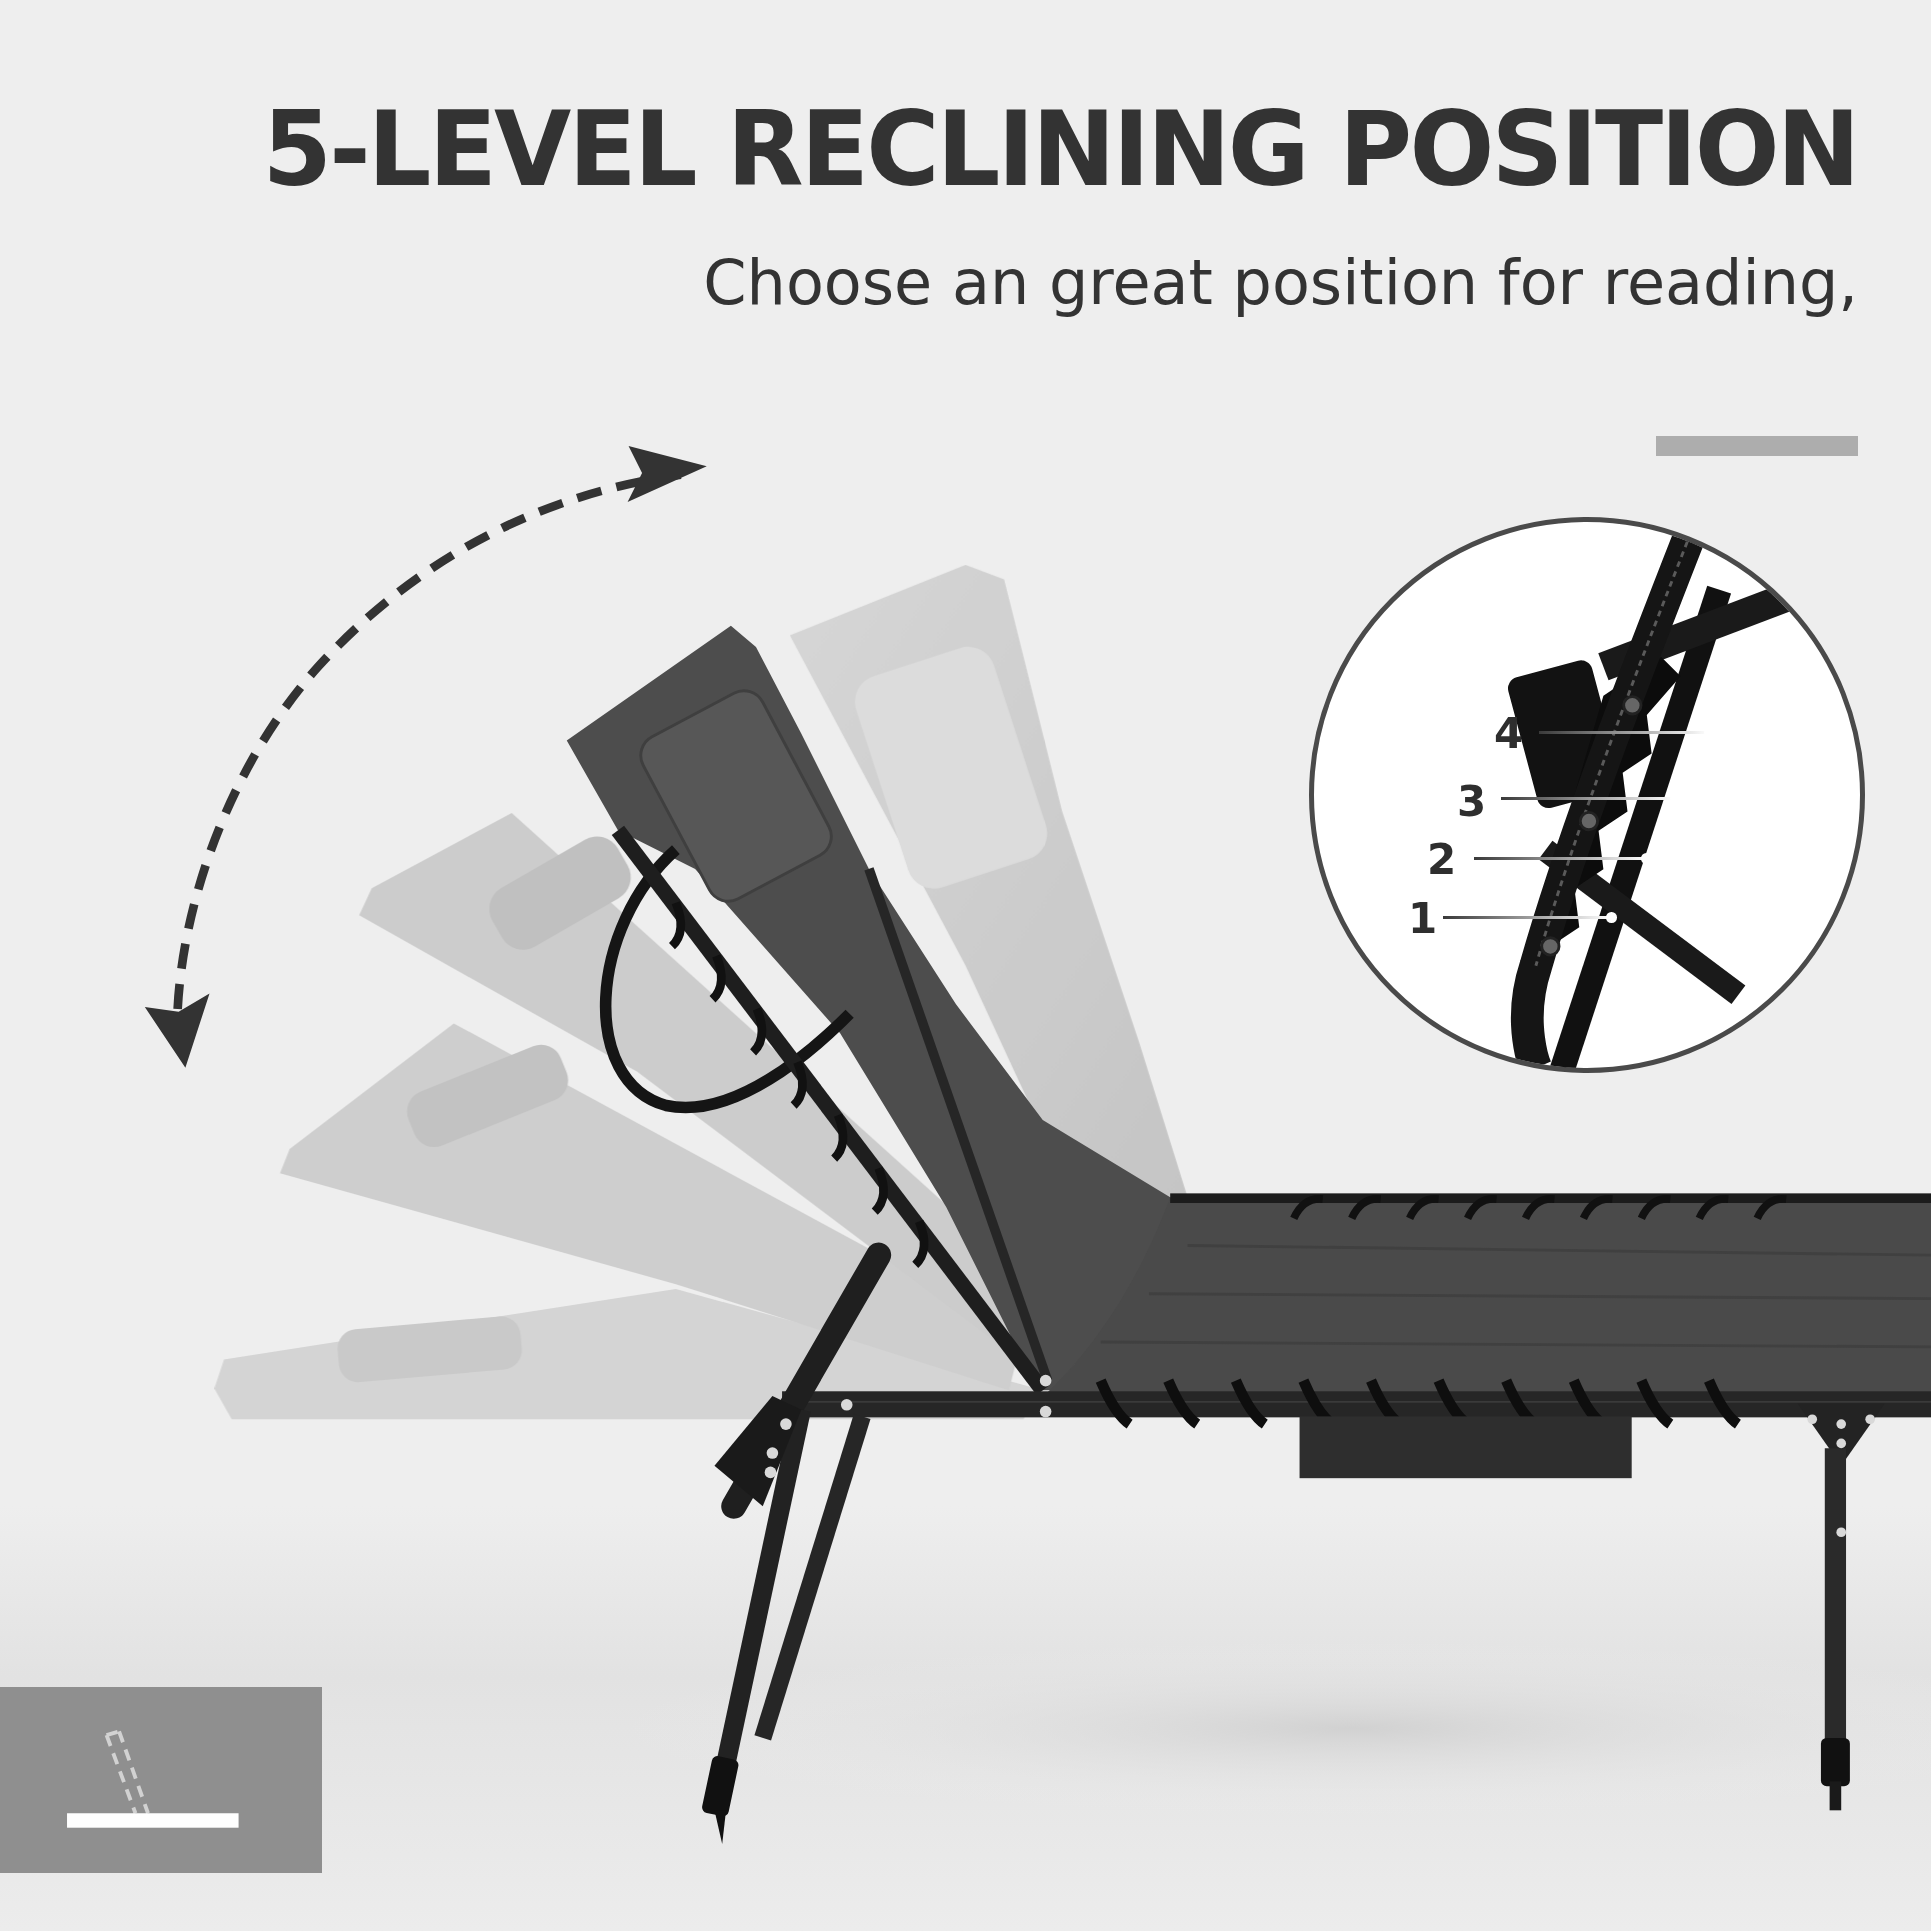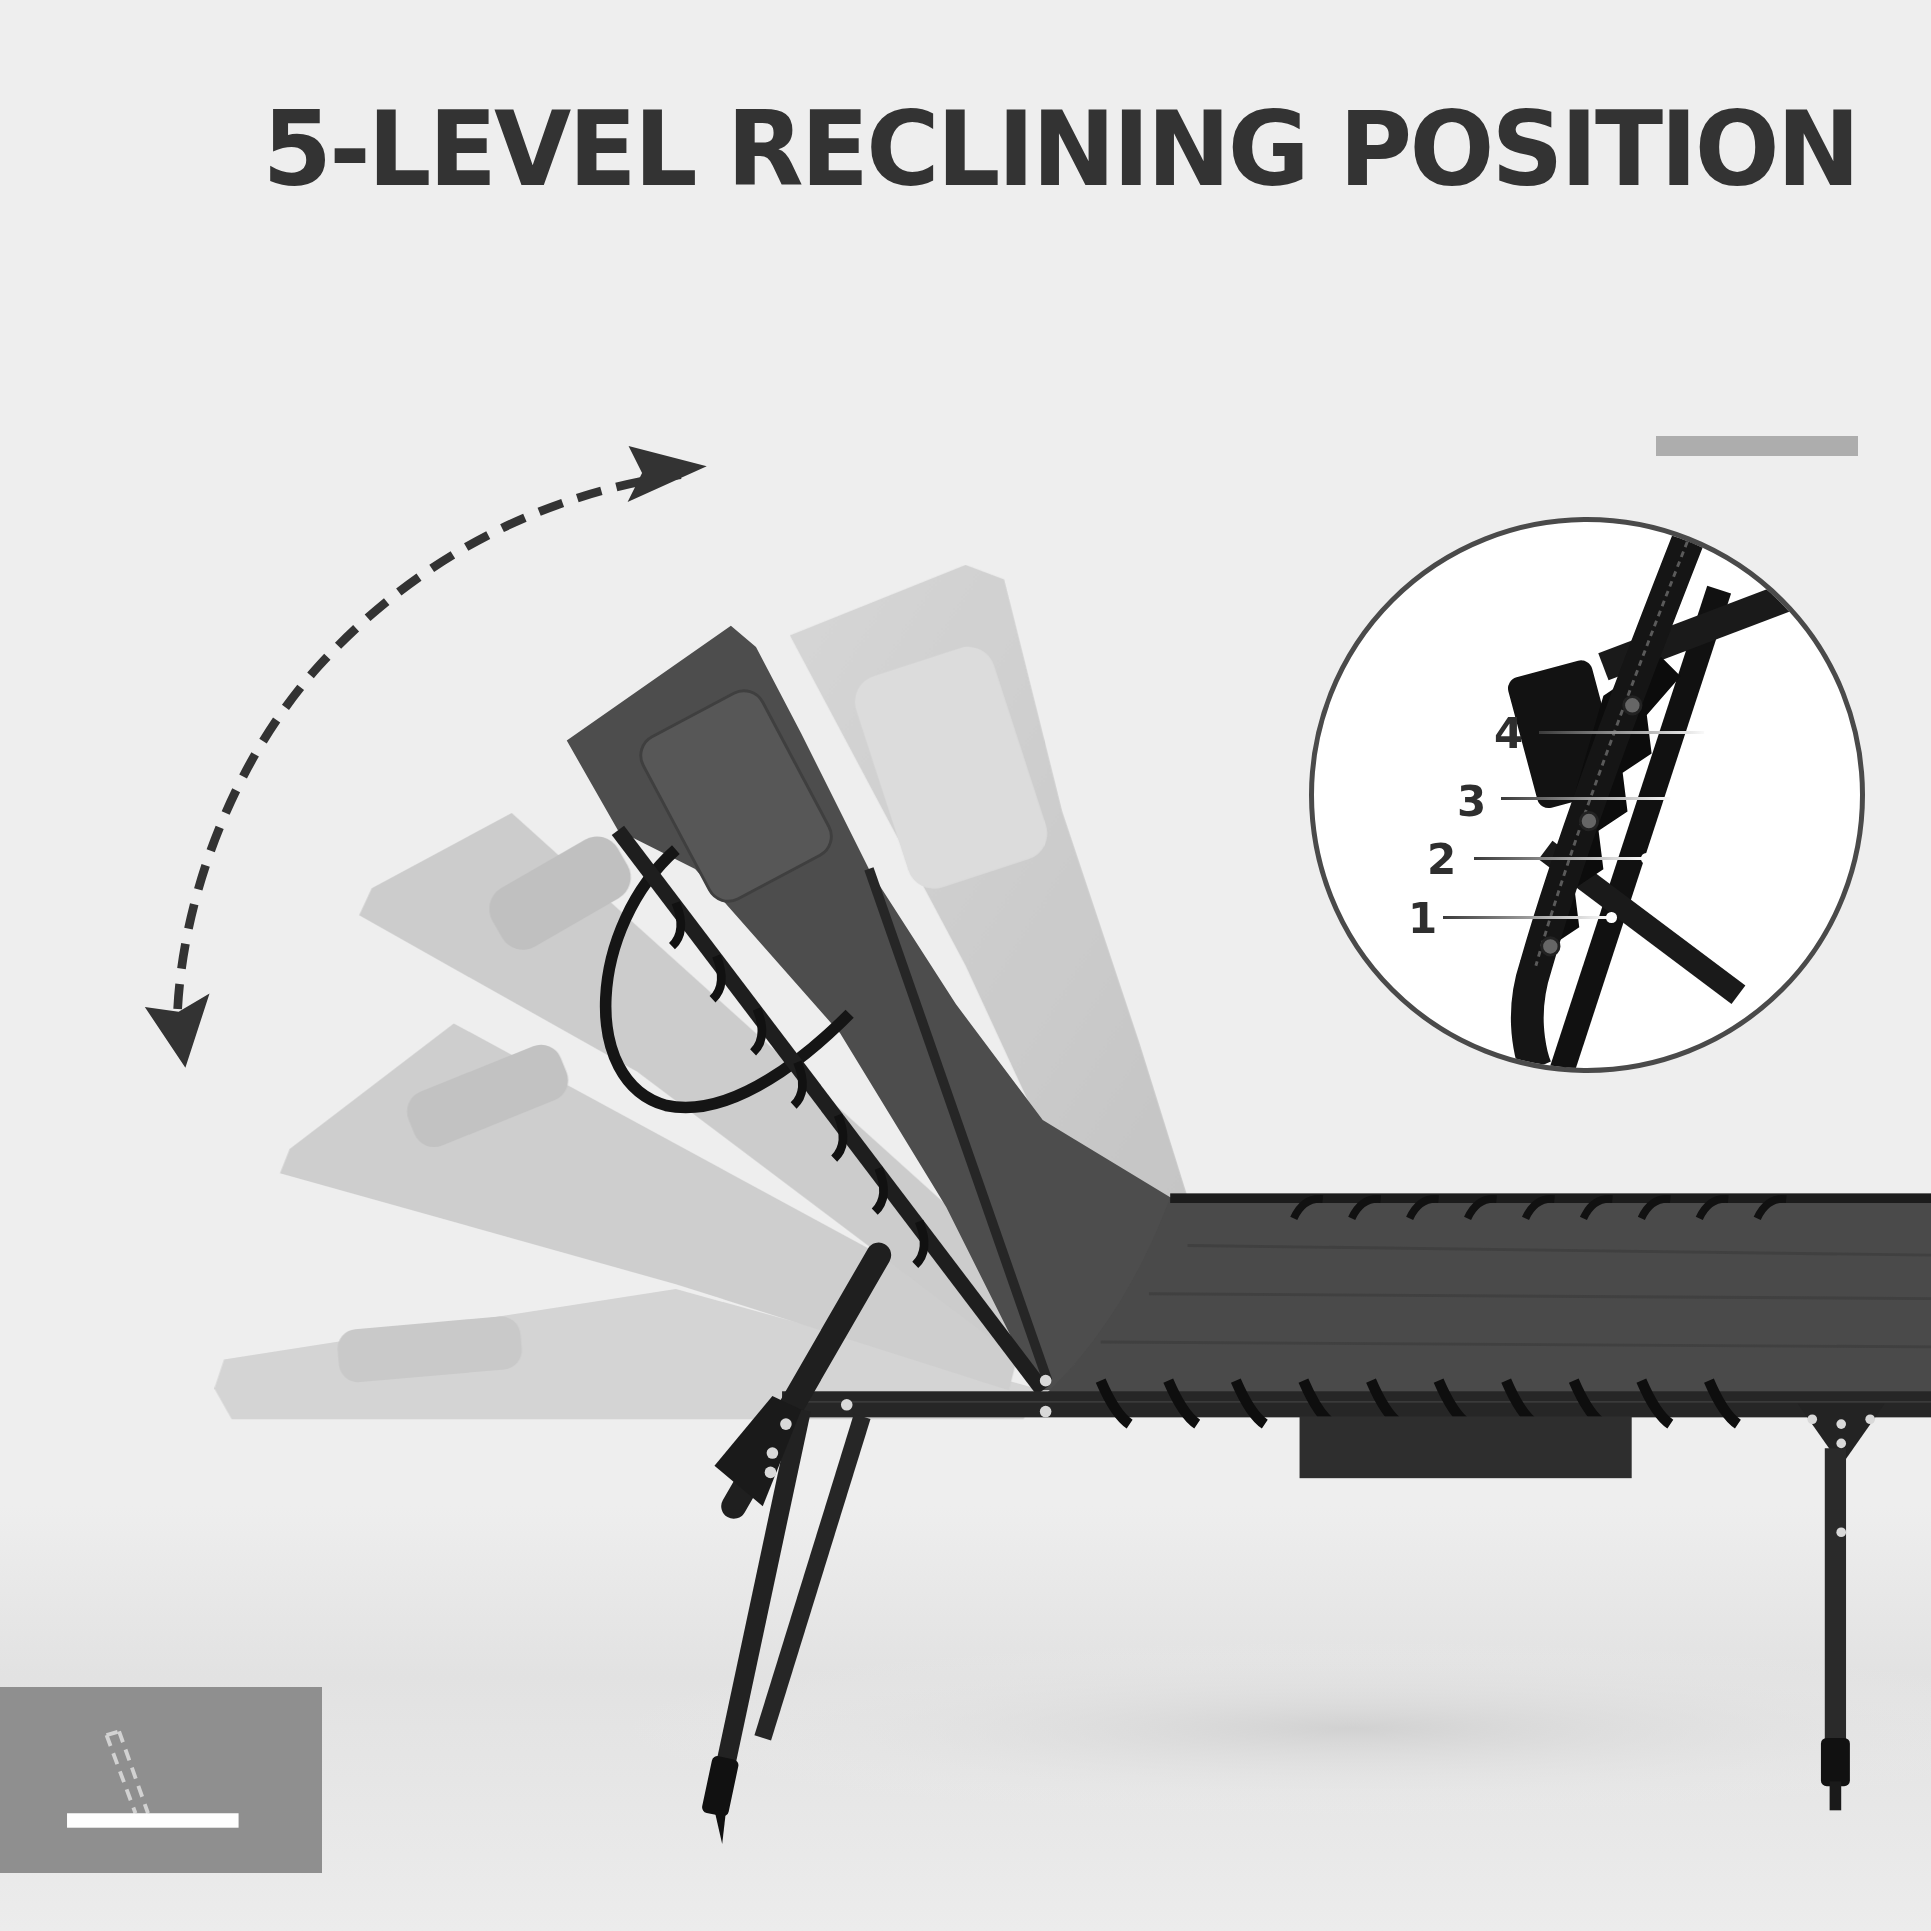--- a/index.html
+++ b/index.html
@@ -65,20 +65,21 @@
 </head>
 <body>
 
 <div class="stage">
 
   <div class="floor"></div>
 
   <h1 class="title">5-LEVEL RECLINING POSITION</h1>
 
   <div class="subtitle">
+    <span>Choose an great position for reading,</span>
   </div>
 
   <div class="divider"></div>
 
   <svg class="illustration" width="1931" height="1931" viewBox="0 0 2000 2000">
     <defs>
       <linearGradient id="ghostGrad" x1="0" y1="0" x2="1" y2="1">
         <stop offset="0" stop-color="#d2d2d2"></stop>
         <stop offset="1" stop-color="#bdbdbd"></stop>
       </linearGradient>

